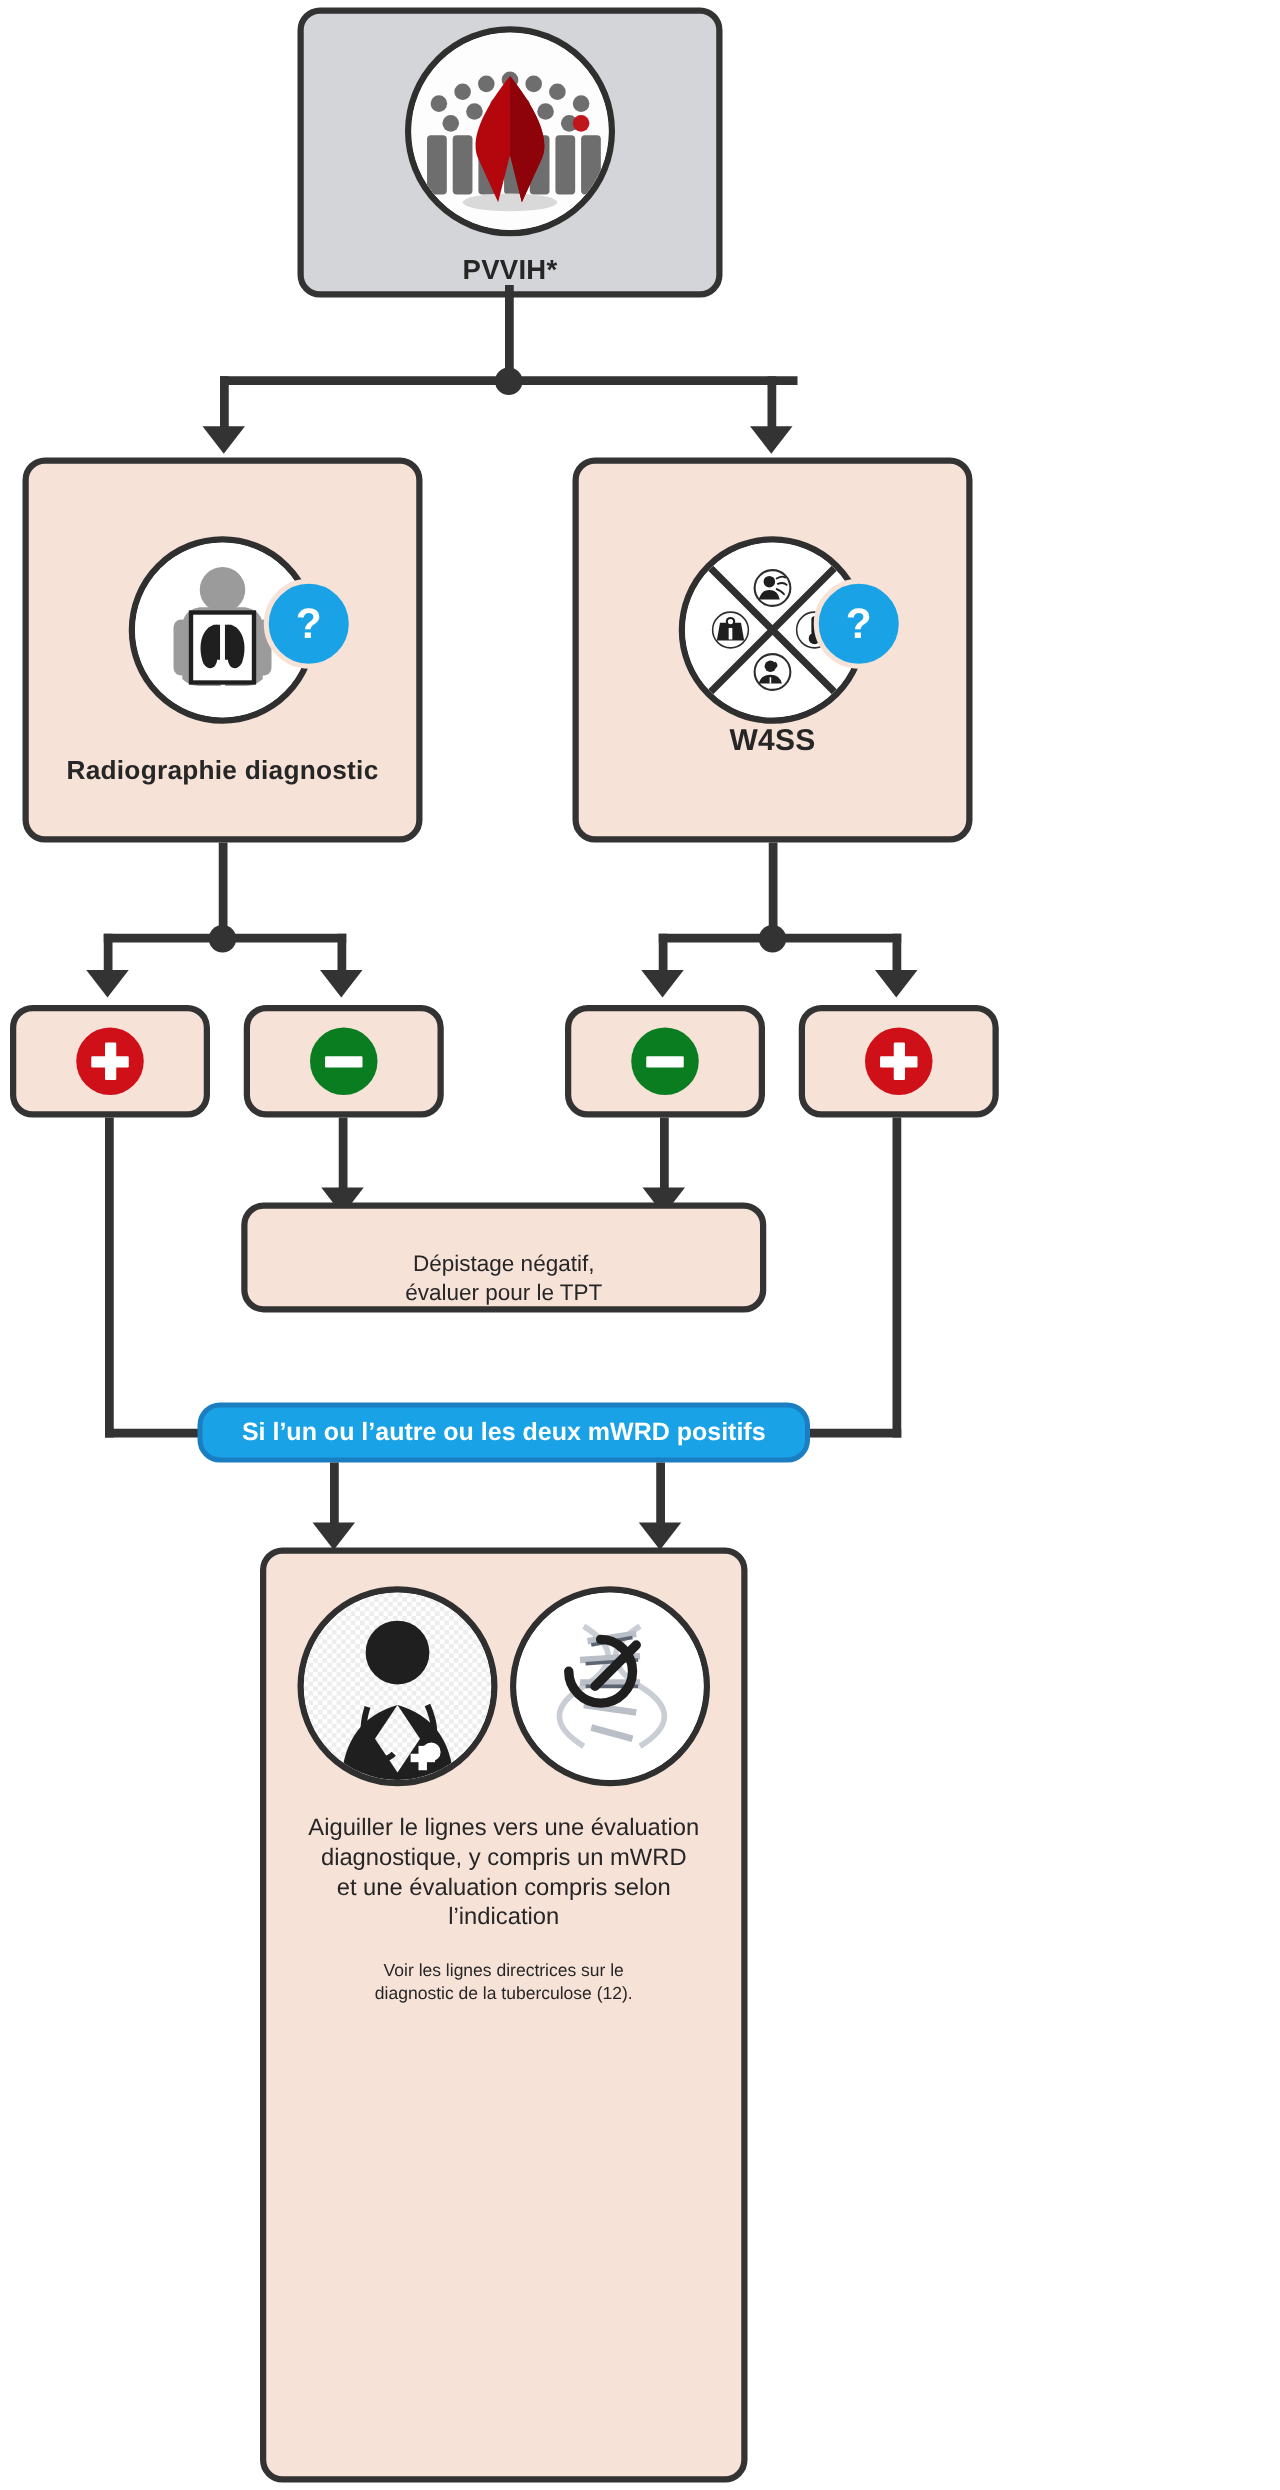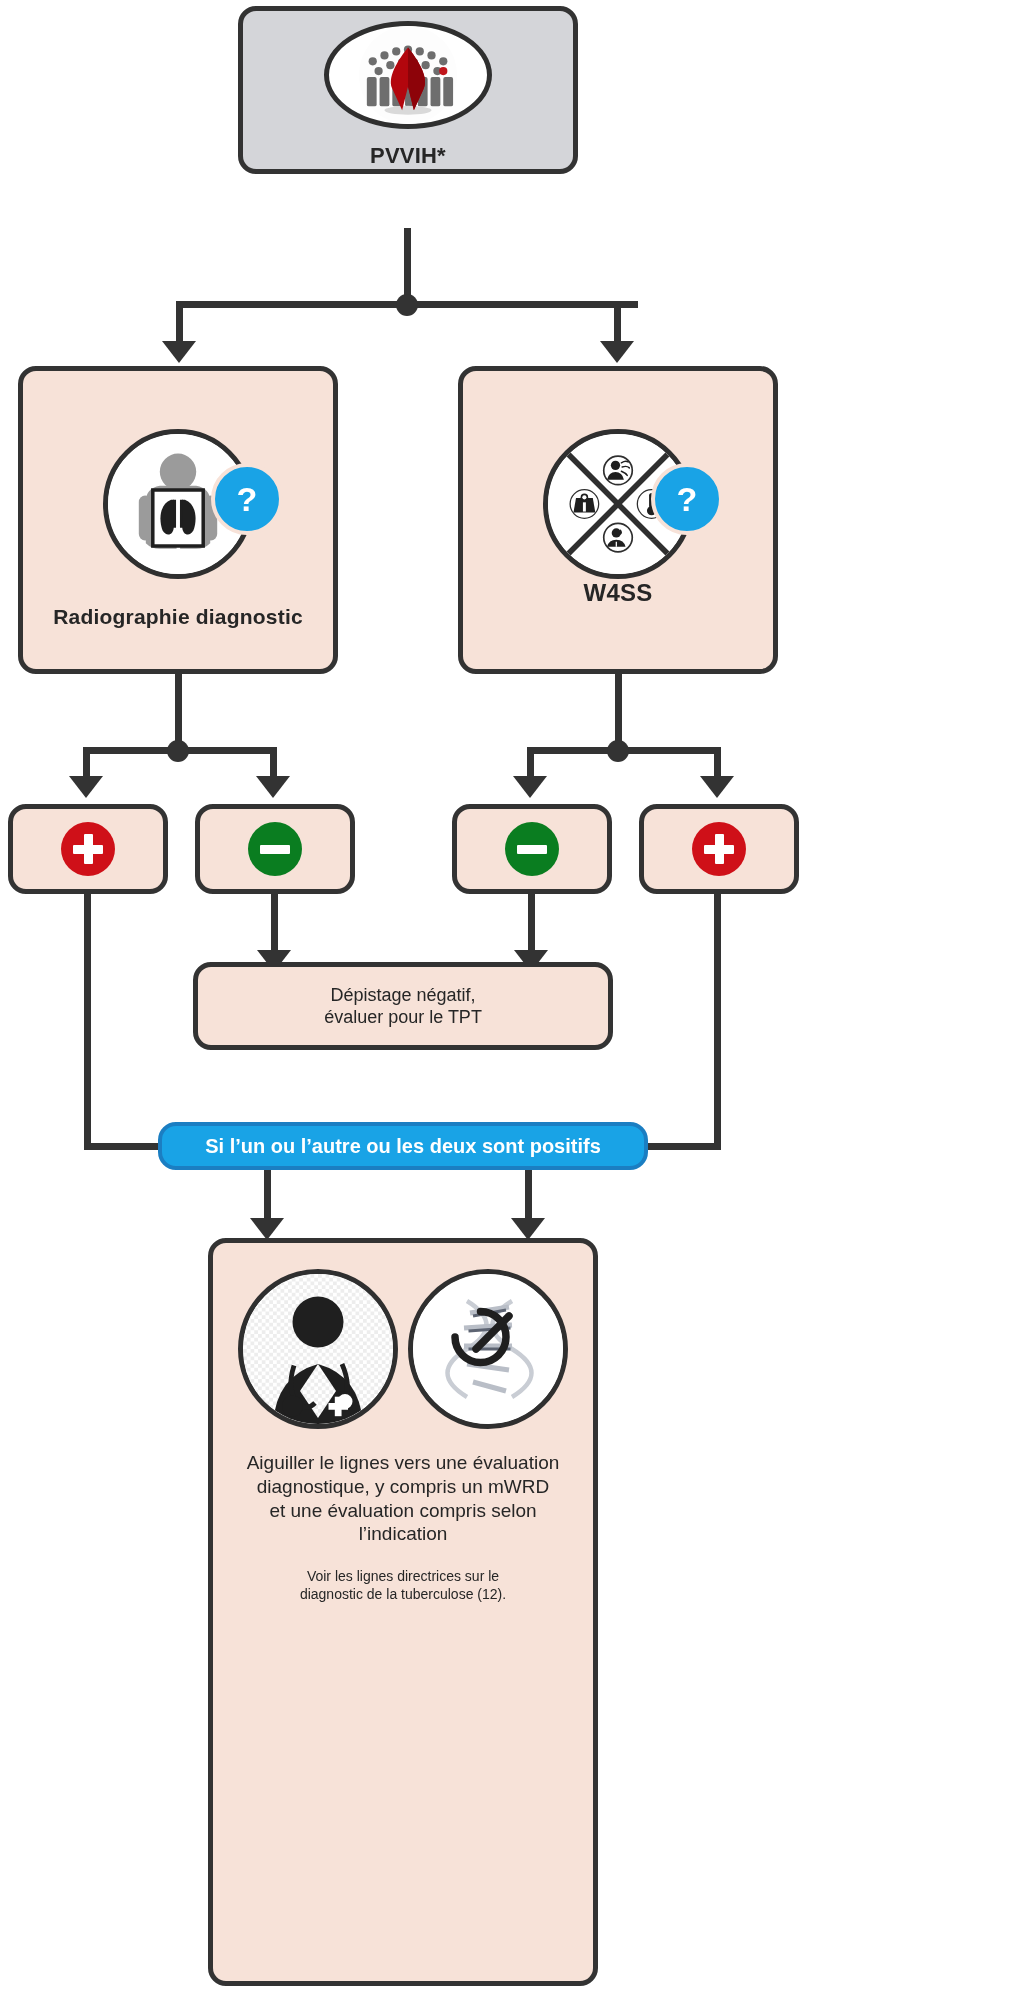--- a/index.html
+++ b/index.html
@@ -84,21 +84,21 @@
     font-weight: bold;
     display: flex; align-items: center; justify-content: center;
     text-align: center;
   }
 </style>
 </head>
 <body>
 
 <div id="canvas">
 
-  <div class="node grey" style="left:238px; top:6px; width:340px; height:168px; padding-top:10px;">
+  <div class="node grey" style="left:238px; top:6px; width:340px; height:232px; padding-top:10px;">
     <div class="icon-circle" style="width:168px; height:168px;">
       <svg viewBox="0 0 100 100" width="100%" height="100%" aria-hidden="true">
         <circle cx="50" cy="50" r="50" fill="#fdfdfd"></circle>
         <g fill="#6e6e6e">
           <circle cx="14" cy="36" r="4.2"></circle>
             <circle cx="26" cy="30" r="4.2"></circle>
           <circle cx="38" cy="26" r="4.2"></circle>
             <circle cx="50" cy="24" r="4.2"></circle>
           <circle cx="62" cy="26" r="4.2"></circle>
             <circle cx="74" cy="30" r="4.2"></circle>
@@ -246,35 +246,35 @@
         <span class="bar-v"></span>
     </div>
   </div>
 
   <div class="vline" style="left:271px; top:894px; height:64px;"></div>
   <div class="arrow" style="left:257px; top:950px;"></div>
 
   <div class="vline" style="left:528px; top:894px; height:64px;"></div>
   <div class="arrow" style="left:514px; top:950px;"></div>
 
-  <div class="node" style="left:193px; top:962px; width:420px; height:88px; justify-content:center;">
+  <div class="node" style="left:193px; top:962px; width:420px; height:88px; justify-content:flex-end;">
     <div class="node-text" style="font-size:18px;">
       <div>Dépistage négatif,</div>
       <div>évaluer pour le TPT</div>
     </div>
   </div>
 
   <div class="vline" style="left:84px; top:894px; height:256px;"></div>
   <div class="hline" style="left:84px; top:1143px; width:78px; height:7px;"></div>
 
   <div class="vline" style="left:714px; top:894px; height:256px;"></div>
   <div class="hline" style="left:640px; top:1143px; width:81px; height:7px;"></div>
 
   <div class="banner" style="left:158px; top:1122px; width:490px; height:48px; font-size:20px;">
-    <span>Si l’un ou l’autre ou les deux sont positifs</span>
+    <span>Si l’un ou l’autre ou les deux mWRD positifs</span>
   </div>
 
   <div class="vline" style="left:264px; top:1170px; height:56px;"></div>
   <div class="arrow" style="left:250px; top:1218px;"></div>
 
   <div class="vline" style="left:525px; top:1170px; height:56px;"></div>
   <div class="arrow" style="left:511px; top:1218px;"></div>
 
   <div class="node" style="left:208px; top:1238px; width:390px; height:748px; padding-top:26px;">
 

